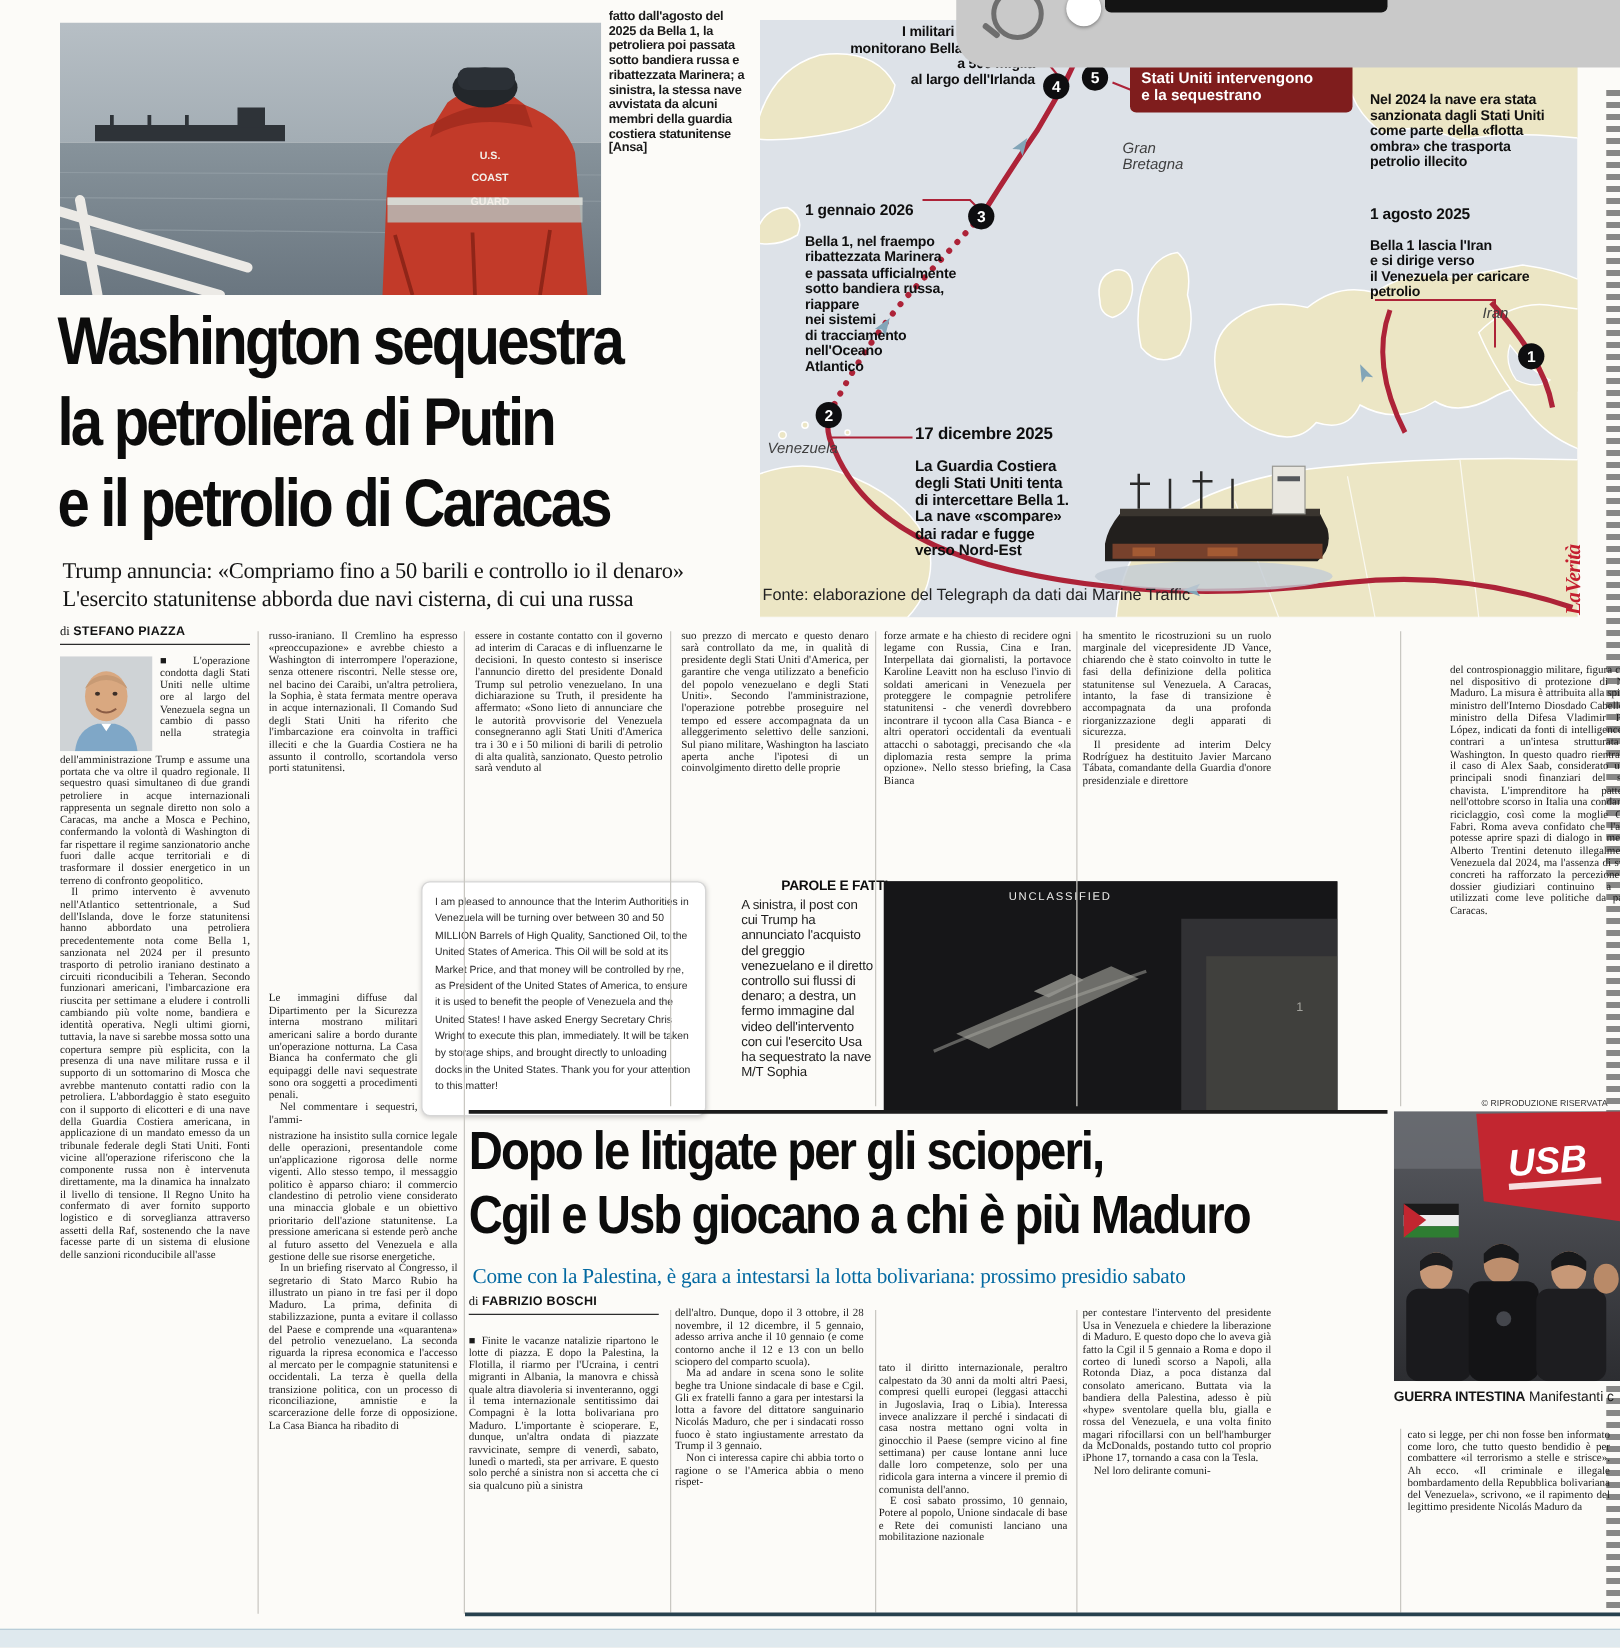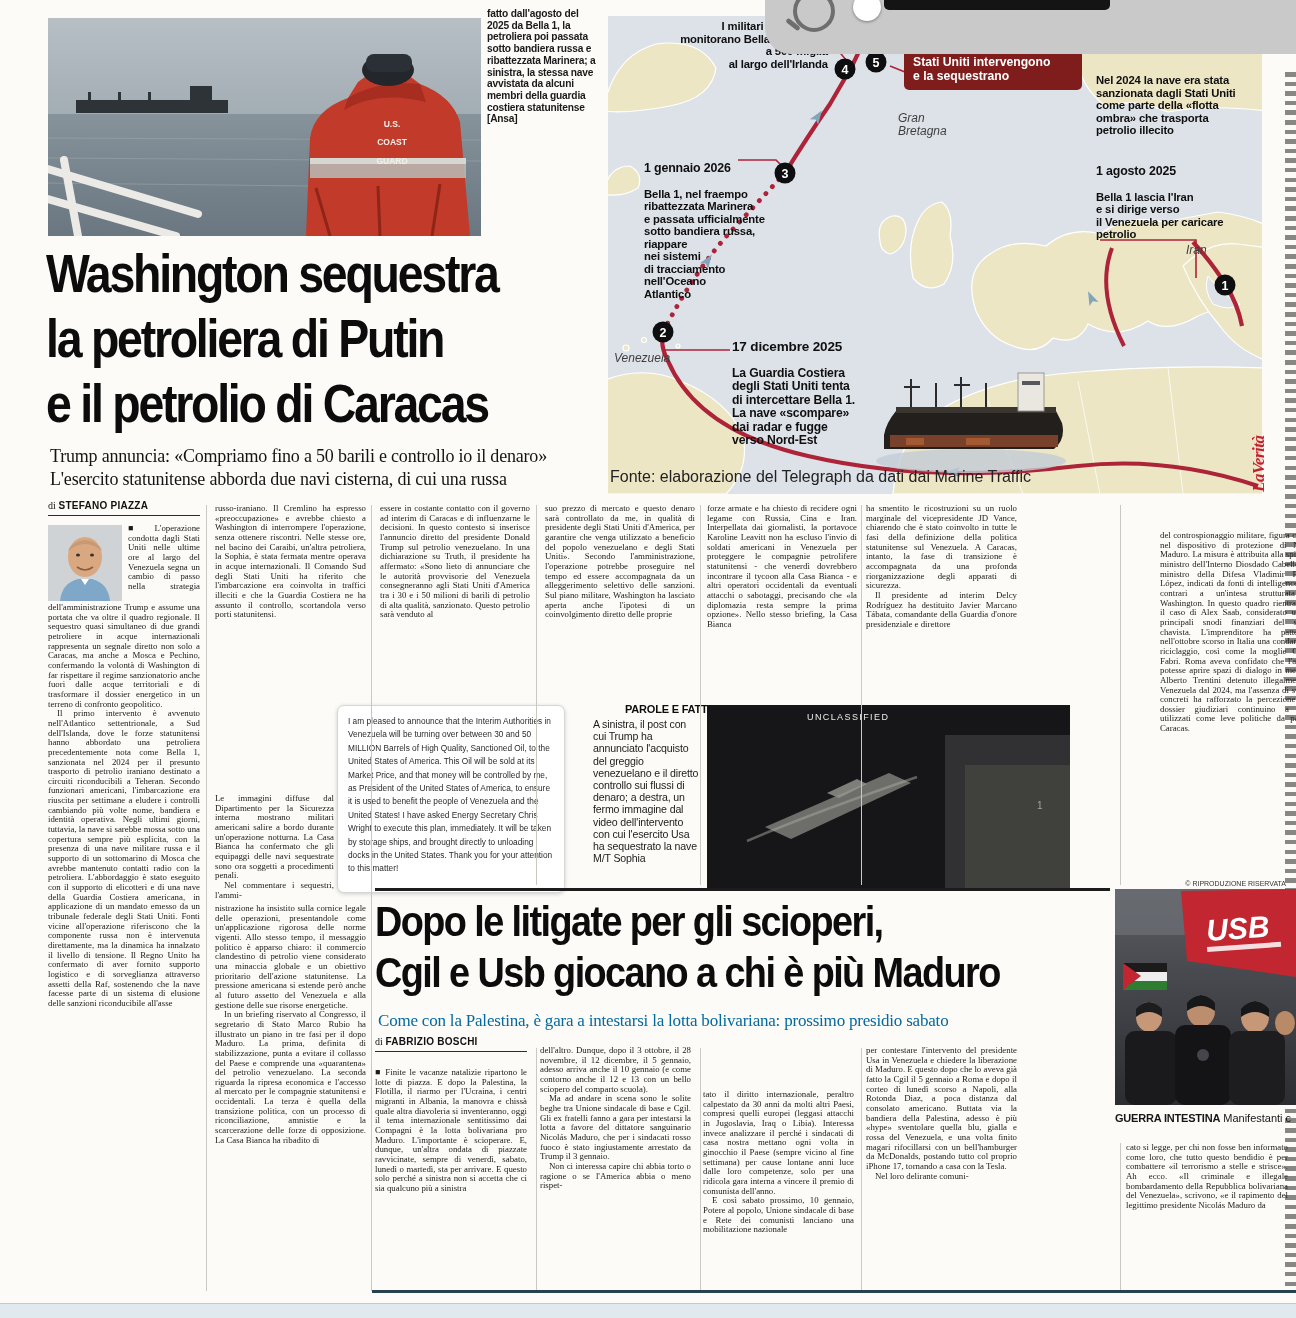--- a/index.html
+++ b/index.html
@@ -30,21 +30,21 @@
   
   .map{position:absolute;left:608px;top:16px;width:654px;height:478px;}
   .m-ann{position:absolute;font-family:"Liberation Sans",sans-serif;font-weight:700;font-size:11.3px;
          line-height:12.5px;letter-spacing:-.15px;color:#0f0f0f;white-space:pre-line;}
   .m-date{display:block;font-size:12.4px;margin-bottom:1px;}
   .m-box{position:absolute;background:#7f1d1d;color:#fff;font-family:"Liberation Sans",sans-serif;
          font-weight:700;font-size:12.2px;line-height:13.6px;border-radius:5px;
          padding:22px 9px 7px 9px;white-space:pre-line;}
   .m-label{position:absolute;font-family:"Liberation Sans",sans-serif;font-style:italic;font-size:12px;
            color:#3f3f3f;white-space:pre-line;line-height:13px;}
-  .m-source{position:absolute;font-family:"Liberation Sans",sans-serif;font-size:16px;color:#222;}
+  .m-source{position:absolute;font-family:"Liberation Sans",sans-serif;font-size:13px;color:#222;}
   .laverita{position:absolute;left:1249px;top:492px;transform:rotate(-90deg);transform-origin:0 0;
             font-family:"Liberation Serif",serif;font-style:italic;font-weight:700;font-size:17px;color:#c41f30;
             letter-spacing:-.5px;}
   
   .overlay{position:absolute;left:765px;top:0;width:531px;height:54px;background:#c9c9c9;
            border-radius:0 0 0 26px;}
   .ov-bar{position:absolute;left:119px;top:0;width:226px;height:10px;background:#141414;border-radius:0 0 5px 5px;}
   .ov-knob{position:absolute;left:88px;top:-7px;width:28px;height:28px;border-radius:50%;background:#fff;
            box-shadow:0 1px 3px rgba(0,0,0,.4);}
   .ov-mag{position:absolute;left:28px;top:-10px;width:34px;height:34px;border:4.5px solid #6e6e6e;border-radius:50%;}

